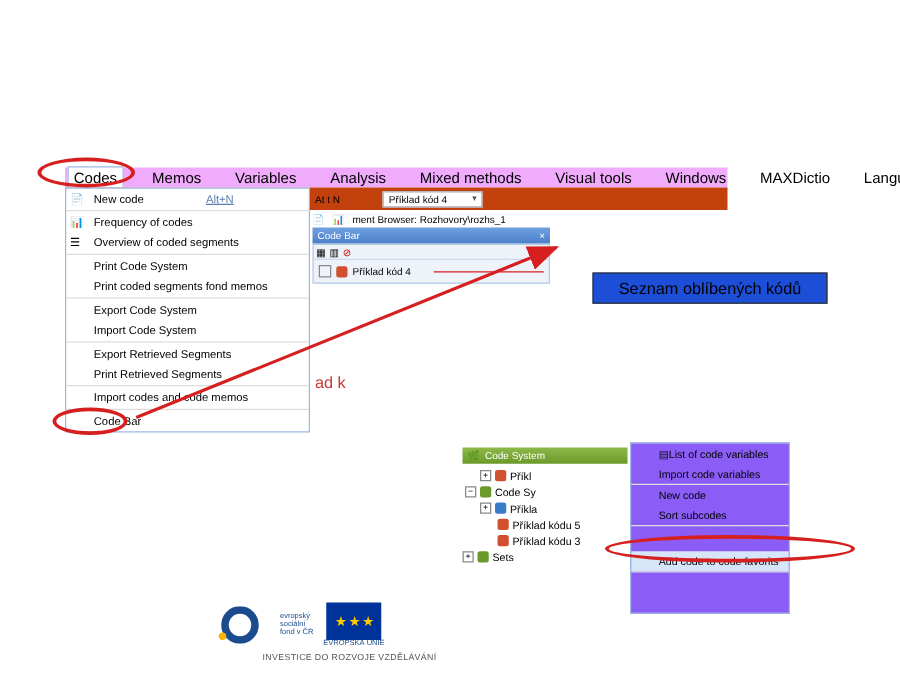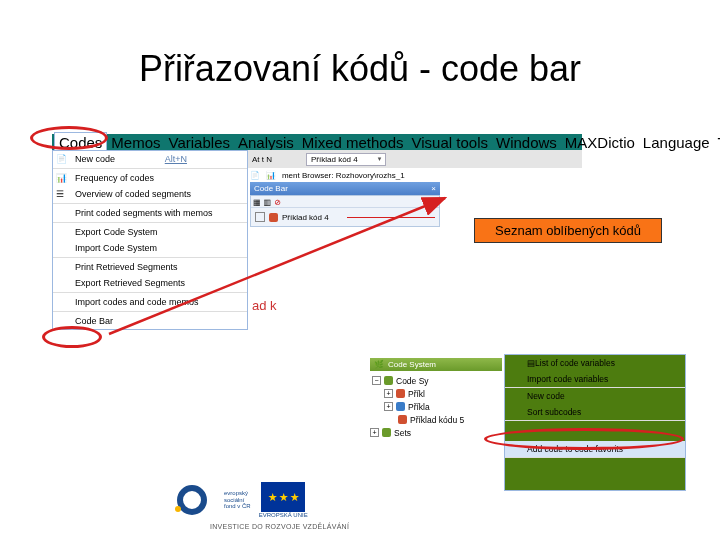--- a/index.html
+++ b/index.html
@@ -1,42 +1,42 @@
 <!DOCTYPE html>
 <html><head>
 <meta charset="utf-8">
 <style>
   * { box-sizing: border-box; margin: 0; padding: 0; }
   body { width: 720px; height: 540px; background: #fff; font-family: Arial, sans-serif; position: relative; overflow: hidden; }
   .slide { position: relative; width: 720px; height: 540px; }
   .title { position: absolute; top: 48px; left: 0; right: 0; text-align: center; font-size: 36px; font-weight: normal; font-family: Arial; }
   .app1 { position: absolute; top: 134px; left: 52px; width: 530px; height: 230px; }
-  .menubar { display: flex; gap: 0; font-size: 15px; background: #0f766e; height: 16px; align-items: center; padding-left: 2px; }
+  .menubar { display: flex; gap: 19px; font-size: 12px; background: #f0abfc; height: 16px; align-items: center; padding-left: 2px; }
   .menubar span { padding: 1px 4px; white-space: nowrap; }
   .menubar span.sel { background: #fff; border:1px solid #9cb8e0; }
-  .toolbar1 { position: absolute; top: 16px; left: 0; right: 0; height: 18px; display:flex; gap:4px; align-items:center; font-size:8px; padding-left:4px; background:#e5e5e5;}
+  .toolbar1 { position: absolute; top: 16px; left: 0; right: 0; height: 18px; display:flex; gap:4px; align-items:center; font-size:8px; padding-left:4px; background:#c2410c;}
   .toolbar1 .combo { border:1px solid #aab; padding:1px 4px; background:#fff; display:flex; align-items:center; gap:20px;}
   .toolbar1 .combo::after{content:"▾"; font-size:7px; color:#555;}
   .subtb { position:absolute; top:34px; left:198px; height:14px; font-size:8px; display:flex; align-items:center; gap:6px;}
   .docbrowser { position: absolute; top: 48px; left: 198px; width: 190px; }
   .dbhdr { background: linear-gradient(#6fa0e0,#4b7fc9); color:#fff; font-size:8px; padding:2px 4px; display:flex; justify-content:space-between;}
   .codebar { background: #eef3fa; border:1px solid #b5c9e2; font-size:8px;}
   .cbrow { display:flex; align-items:center; gap:4px; padding:4px; }
   .chk{width:10px;height:10px;border:1px solid #888;display:inline-block;}
   .menu { position: absolute; top: 16px; left: 0; width: 196px; background: #fff; border: 1px solid #9cb8e0; font-size: 9px; }
   .menu .it { padding: 3px 6px 3px 22px; position: relative; border-bottom: 0; }
   .menu .it .ico{position:absolute;left:3px;top:3px;width:12px;height:12px;}
   .menu .sep { height: 0; border-top: 1px solid #ddd; margin: 1px 0;}
   .menu .first{padding-right:60px; display:flex; justify-content:space-between;}
   .ellipse1 { position: absolute; top: 126px; left: 30px; width: 78px; height: 24px; border: 3px solid #d62020; border-radius: 50%; }
   .ellipse2 { position: absolute; top: 326px; left: 42px; width: 60px; height: 22px; border: 3px solid #d62020; border-radius: 50%; }
-  .callout { position: absolute; top: 218px; left: 474px; width: 188px; background: #f97316; border: 1px solid #333; font-size: 13px; padding: 4px 6px; text-align:center; }
+  .callout { position: absolute; top: 218px; left: 474px; width: 188px; background: #1d4ed8; border: 1px solid #333; font-size: 13px; padding: 4px 6px; text-align:center; }
   .arrow { position: absolute; left: 100px; top: 186px; width: 380px; height: 150px; pointer-events:none;}
   .app2 { position: absolute; top: 358px; left: 370px; width: 300px; font-size: 8.5px; }
-  .cmenu { position: absolute; top: -4px; left: 134px; width: 182px; background: #4d7c0f; border: 1px solid #9cb8e0; font-size: 8.5px; }
+  .cmenu { position: absolute; top: -4px; left: 134px; width: 128px; background: #8b5cf6; border: 1px solid #9cb8e0; font-size: 8.5px; }
   .cmenu .it{padding:3px 6px 3px 22px; position:relative;}
   .cmenu .sep{height:0;border-top:1px solid #ddd;}
   .cmenu .hl{background:#d6e5f7;margin-top:20px;}
   .ellipse3 { position: absolute; top: 428px; left: 484px; width: 200px; height: 22px; border: 3px solid #d62020; border-radius: 50%; }
   .tree { position: absolute; top: 16px; left: 0; width: 132px; }
   .tree .r{display:flex;align-items:center;gap:3px;padding:0 2px;height:13px;}
   .cs{background:linear-gradient(#8fb84a,#6a9a2a);color:#fff;padding:2px 4px;font-size:8px;width:132px;display:flex;align-items:center;gap:4px;}
   .bullet{width:9px;height:9px;background:#d05030;border-radius:2px;display:inline-block;}
   .bullet.b2{background:#7048b0;}
   .bullet.b3{background:#3a7cc8;}
@@ -49,21 +49,20 @@
   .esf svg{width:44px;height:30px;}
   .eu{width:44px;height:30px;background:#003399;display:flex;align-items:center;justify-content:center;font-size:16px;}
   .msmt{width:46px;height:28px;}
   .caption{position:absolute;bottom:10px;left:210px;font-size:7px;color:#555;letter-spacing:0.3px;}
   .tx{color:#5a7fb0;text-decoration:underline;}
 </style>
 </head>
 <body>
 
 <div class="slide">
-  <div class="title">Přiřazovaní kódů - code bar</div>
 
   <div class="app1">
     <div class="menubar">
       <span class="sel">Codes</span>
       <span>Memos</span>
       <span>Variables</span>
       <span>Analysis</span>
       <span>Mixed methods</span>
       <span>Visual tools</span>
       <span>Windows</span>
@@ -105,27 +104,28 @@
     <div class="menu">
       <div class="it first">
         <span class="ico">📄</span>
         <span>New code</span>
           <span class="tx">Alt+N</span>
       </div>
       <div class="sep"></div>
       <div class="it"><span class="ico">📊</span><span>Frequency of codes</span></div>
       <div class="it"><span class="ico">☰</span><span>Overview of coded segments</span></div>
       <div class="sep"></div>
-      <div class="it"><span>Print coded segments with memos</span></div>
+      <div class="it"><span>Print Code System</span></div>
+      <div class="it"><span>Print coded segments fond memos</span></div>
       <div class="sep"></div>
       <div class="it"><span>Export Code System</span></div>
       <div class="it"><span>Import Code System</span></div>
       <div class="sep"></div>
+      <div class="it"><span>Export Retrieved Segments</span></div>
       <div class="it"><span>Print Retrieved Segments</span></div>
-      <div class="it"><span>Export Retrieved Segments</span></div>
       <div class="sep"></div>
       <div class="it"><span>Import codes and code memos</span></div>
       <div class="sep"></div>
       <div class="it"><span>Code Bar</span></div>
     </div>
     <div style="position:absolute;top:164px;left:200px;font-size:13px;color:#c33">ad k</div>
   </div>
 
   <div class="ellipse1"></div>
   <div class="ellipse2"></div>
@@ -140,38 +140,42 @@
   </svg>
 
   <div class="callout">Seznam oblíbených kódů</div>
 
   <div class="app2">
     <div class="cs">
       <span>🌿</span>
       <span>Code System</span>
     </div>
     <div class="tree">
+      <div class="r" style="padding-left:14px">
+          <span class="pm">+</span>
+          <span class="bullet"></span>
+          <span>Příkl</span>
+        </div>
       <div class="r">
           <span class="pm">−</span>
           <span class="bullet g"></span>
           <span>Code Sy</span>
         </div>
       <div class="r" style="padding-left:14px">
           <span class="pm">+</span>
-          <span class="bullet"></span>
-          <span>Příkl</span>
-        </div>
-      <div class="r" style="padding-left:14px">
-          <span class="pm">+</span>
           <span class="bullet b3"></span>
           <span>Příkla</span>
         </div>
       <div class="r" style="padding-left:28px">
           <span class="bullet"></span>
           <span>Příklad kódu 5</span>
+        </div>
+      <div class="r" style="padding-left:28px">
+          <span class="bullet"></span>
+          <span>Příklad kódu 3</span>
         </div>
       <div class="r" style="padding-left:0">
           <span class="pm">+</span>
           <span class="bullet g"></span>
           <span>Sets</span>
         </div>
     </div>
     <div class="cmenu">
       <div class="it"><span class="ico">▤</span><span>List of code variables</span></div>
       <div class="it"><span>Import code variables</span></div>

